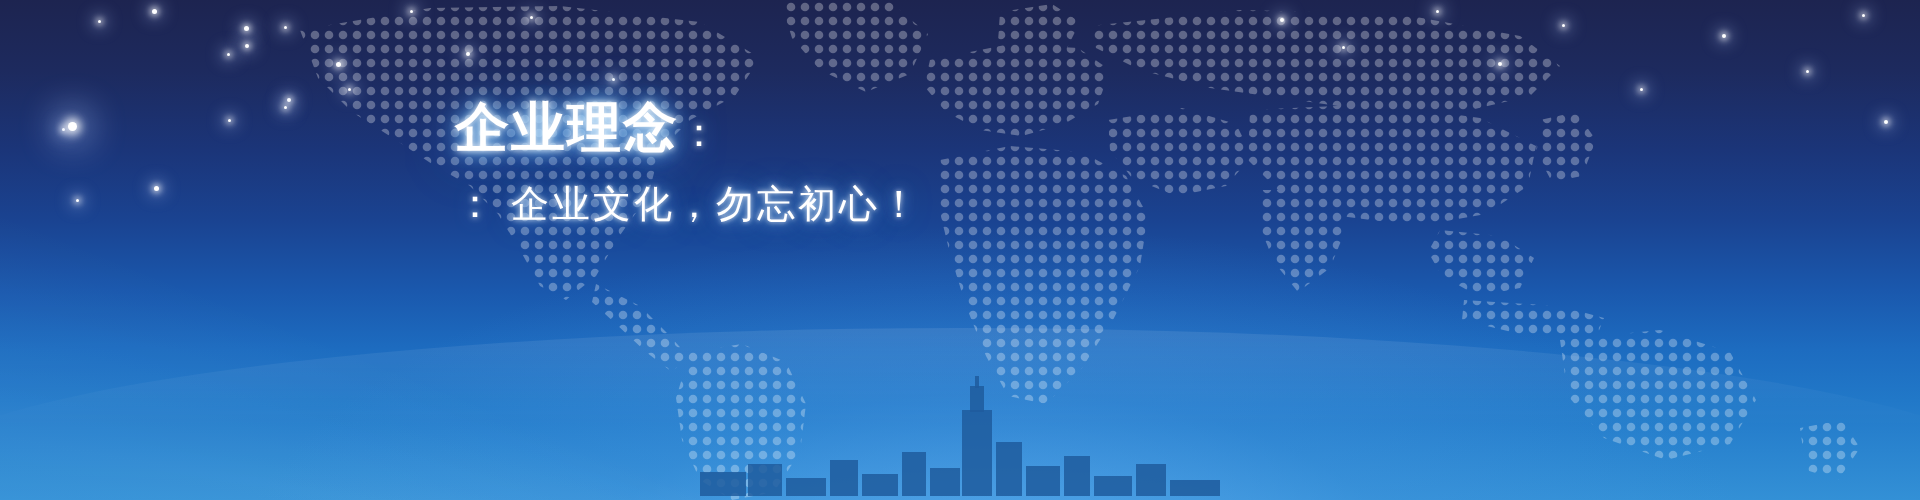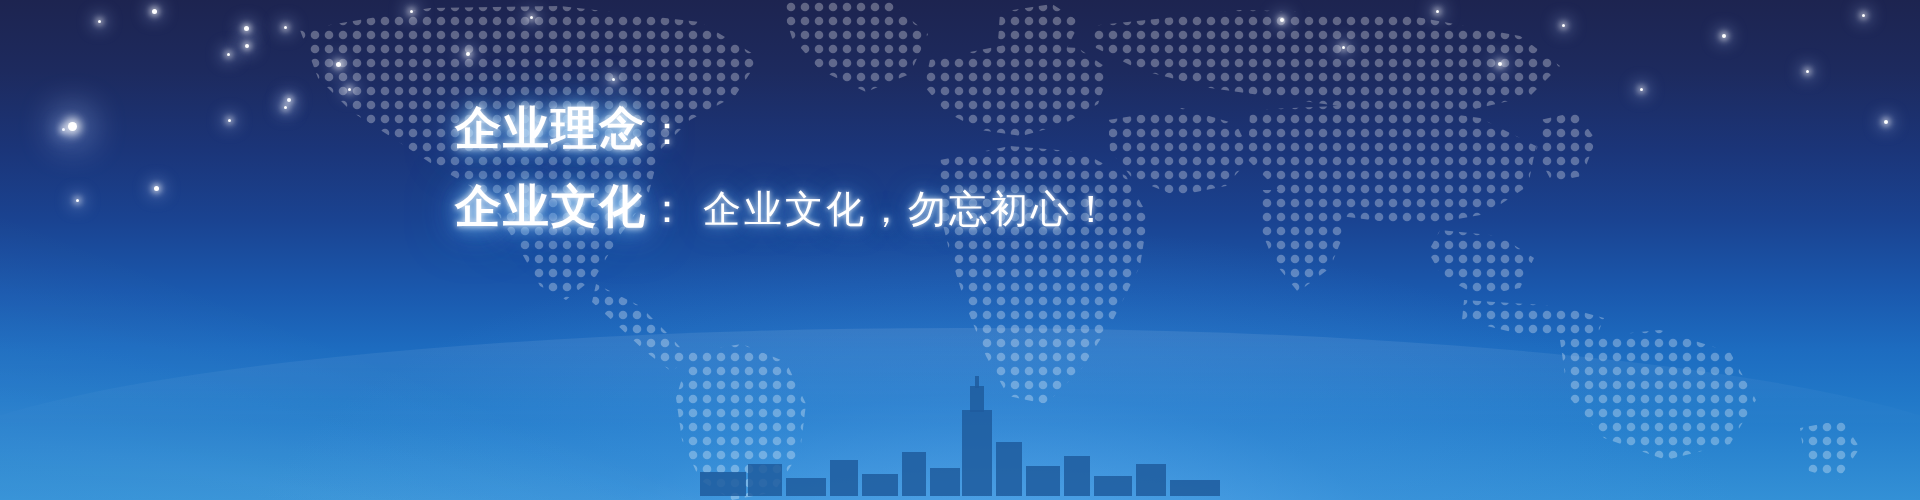--- a/index.html
+++ b/index.html
@@ -96,29 +96,30 @@
     z-index:5;
   }
   .line{
     display:flex;
     align-items:baseline;
     white-space:nowrap;
     line-height:1.05;
     height:78px;
   }
   .lead{
-    font-size:46px;
+    font-size:54px;
     font-weight:bold;
     letter-spacing:2px;
     color:#ffffff;
     text-shadow:
       0 0 6px rgba(255,255,255,.95),
       0 0 16px rgba(150,215,255,.95),
       0 0 30px rgba(90,175,255,.85),
       0 0 52px rgba(60,150,255,.6);
+    font-family: Liberation Mono, monospace;
   }
   .colon{
     font-size:40px;
     font-weight:normal;
     color:#ffffff;
     margin:0 2px 0 0;
     text-shadow:
       0 0 6px rgba(255,255,255,.9),
       0 0 18px rgba(120,200,255,.85);
   }
@@ -260,19 +261,18 @@
       </g>
     </svg>
   </div>
 
   <div class="headline">
     <div class="line">
       <span class="lead">企业理念</span>
       <span class="colon">：</span>
     </div>
     <div class="line">
-      <span class="lead">企业文化</span>
       <span class="colon">：</span>
       <span class="rest">企业文化，勿忘初心！</span>
     </div>
   </div>
 
 </div>
 
 </body></html>

